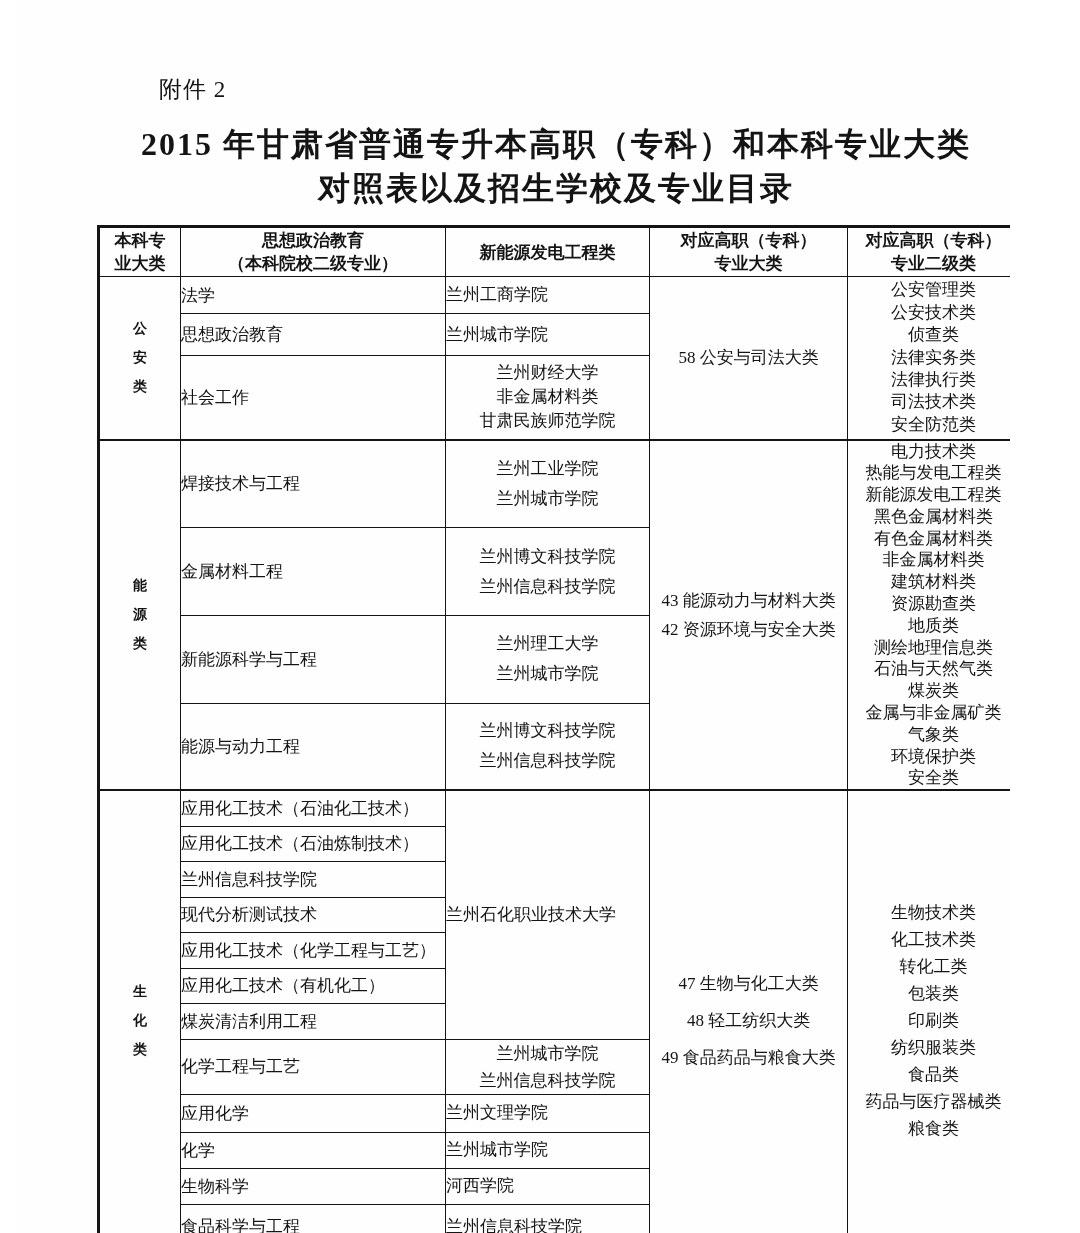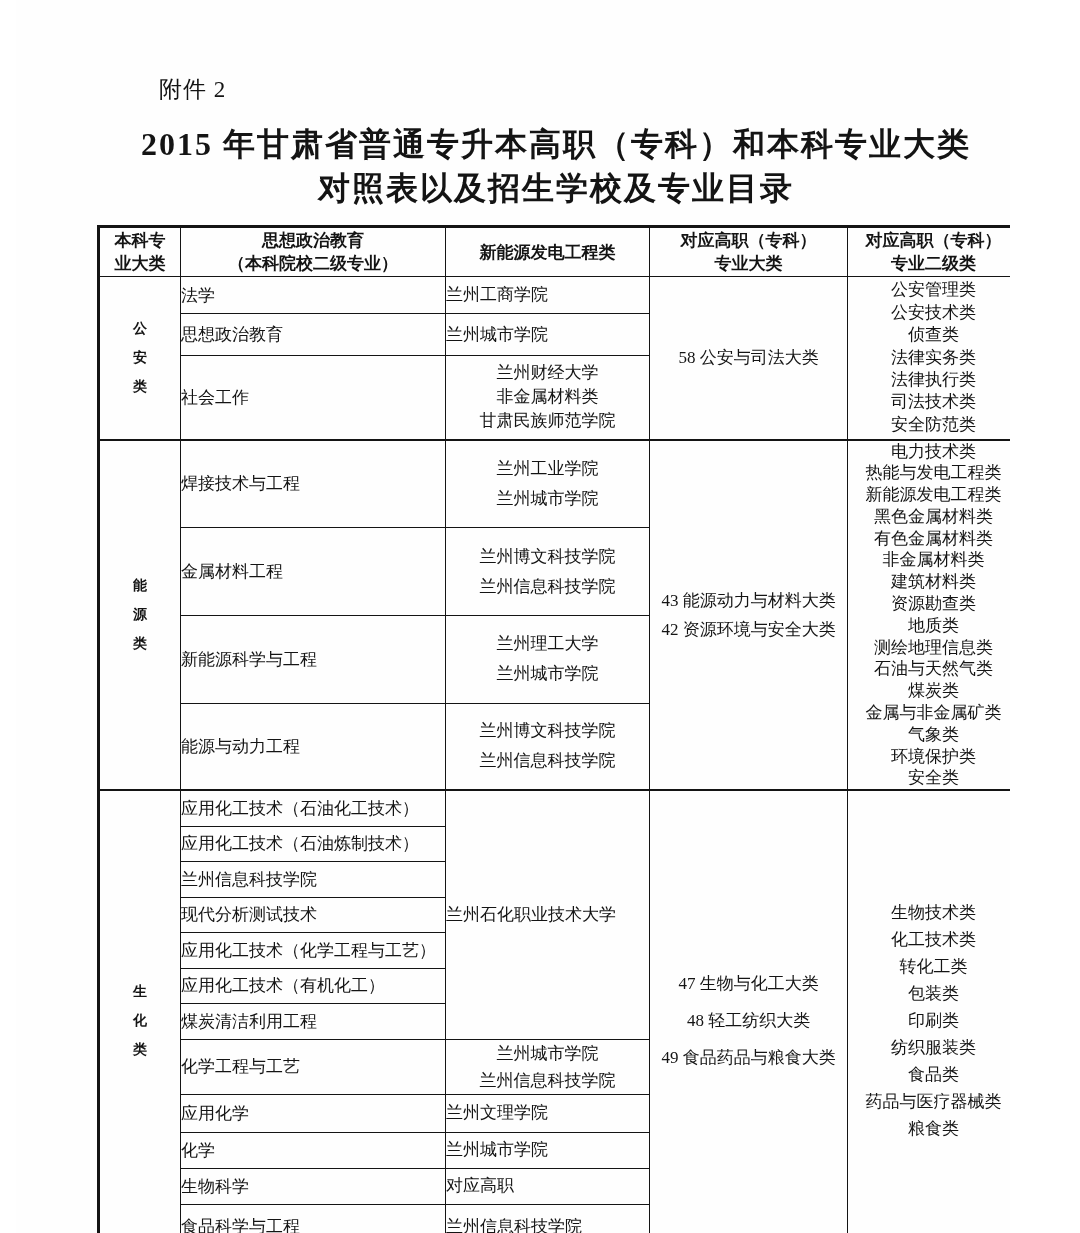--- a/index.html
+++ b/index.html
@@ -182,21 +182,21 @@
     <tr style="height:38px">
       <td class="major">应用化学</td>
       <td class="college">兰州文理学院</td>
     </tr>
     <tr style="height:36px">
       <td class="major">化学</td>
       <td class="college">兰州城市学院</td>
     </tr>
     <tr style="height:36px">
       <td class="major">生物科学</td>
-      <td class="college">对应高职</td>
+      <td class="college">河西学院</td>
     </tr>
     <tr style="height:46px">
       <td class="major">食品科学与工程</td>
       <td class="college">兰州信息科技学院</td>
     </tr>
   </tbody>
     </table>
 </div>
 
 </body></html>

